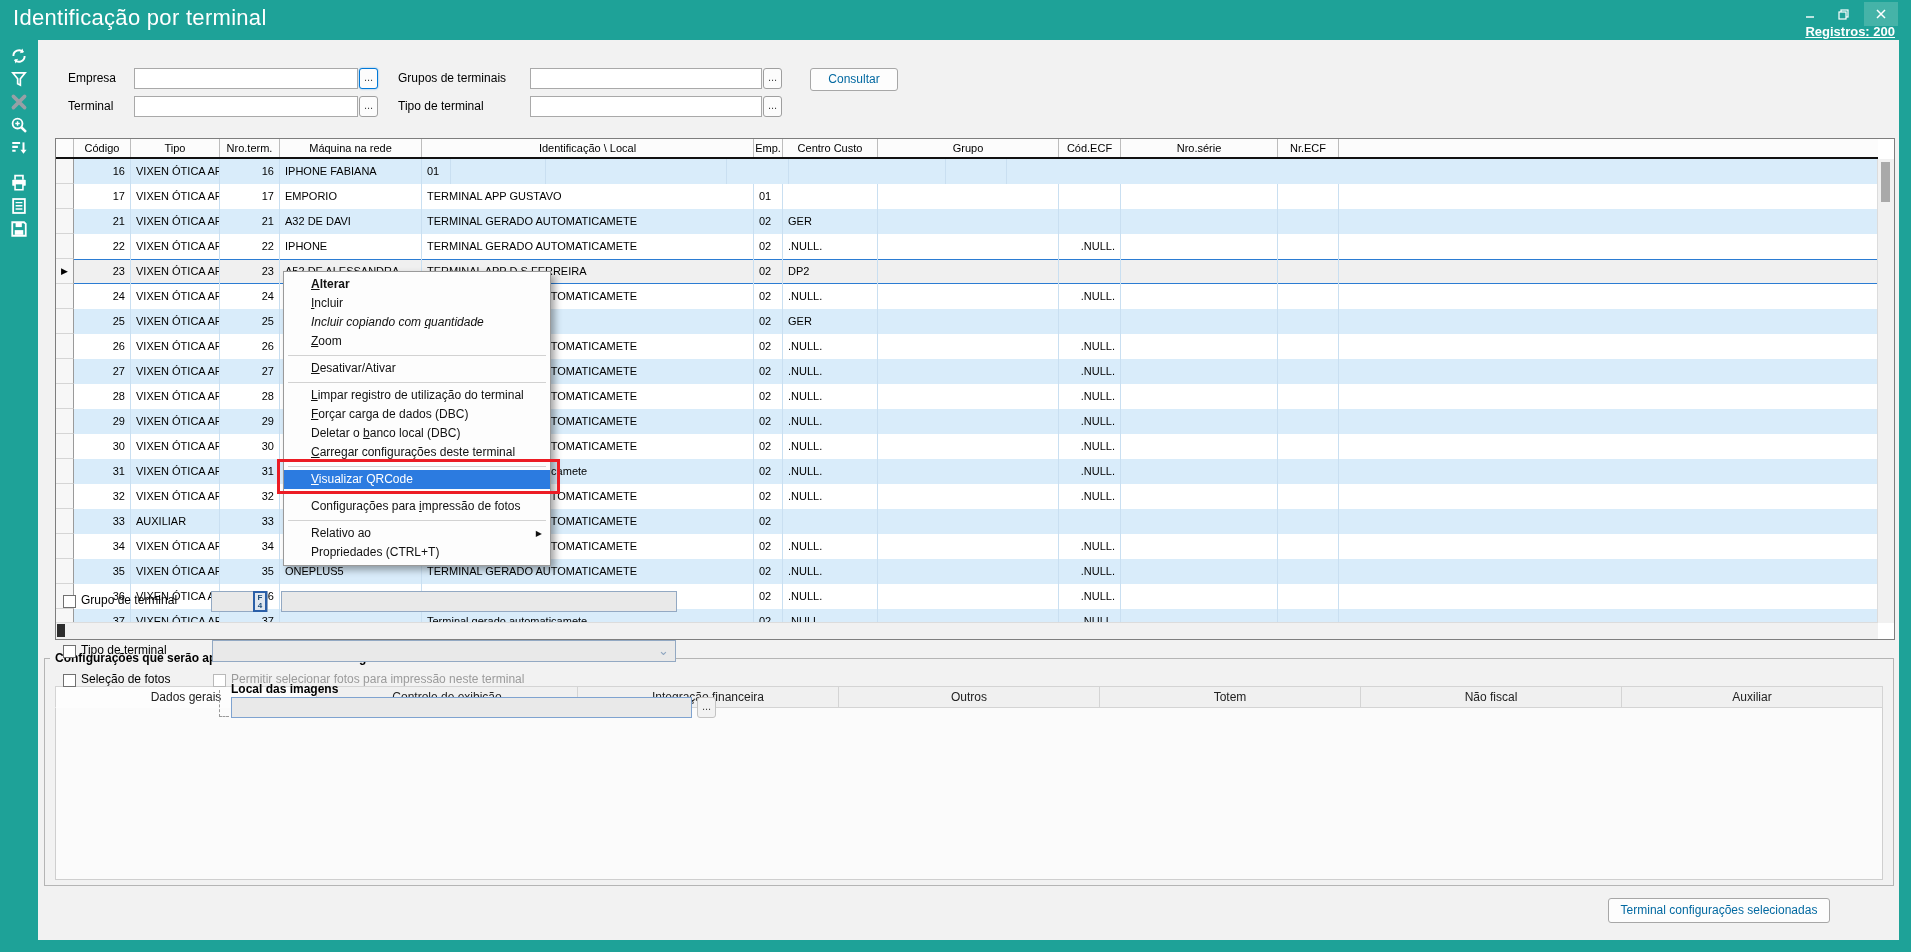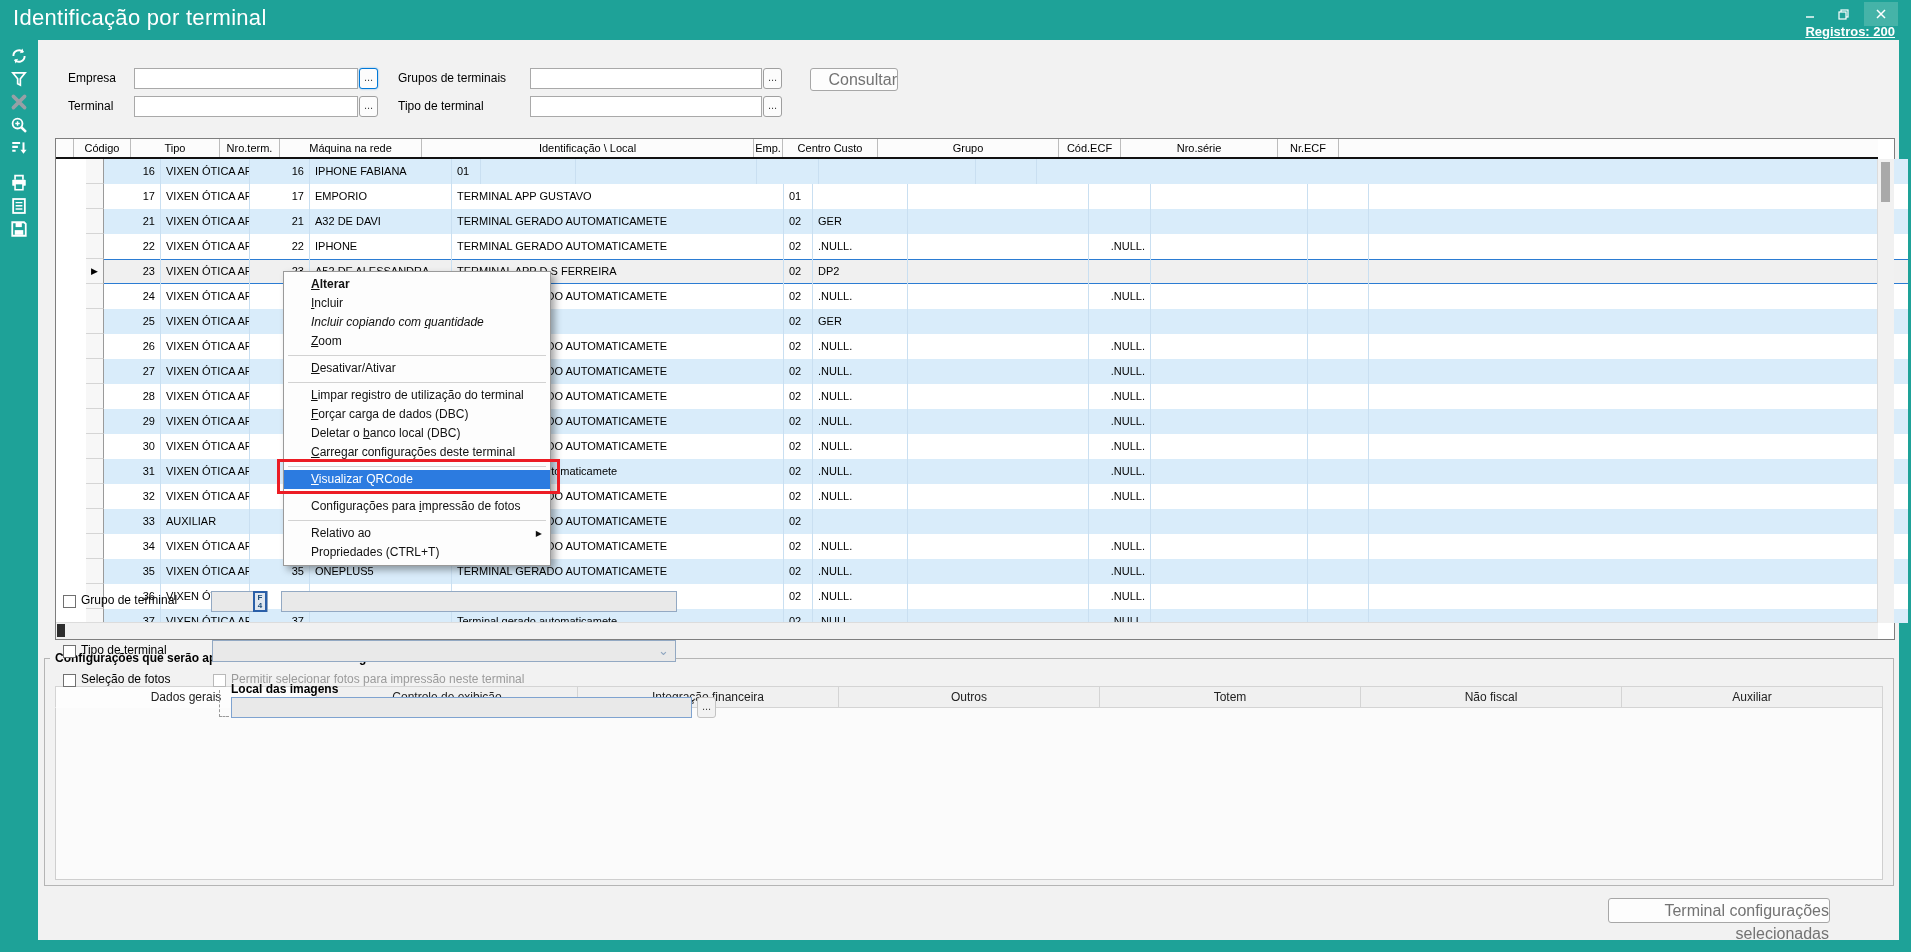--- a/index.html
+++ b/index.html
@@ -15,27 +15,27 @@
   .sidebar{position:absolute;left:0;top:40px;width:38px;height:912px;display:flex;flex-direction:column;align-items:center;padding-top:5px;box-sizing:border-box;}
   .sbicon{width:22px;height:22px;margin-bottom:1px;display:flex;align-items:center;justify-content:center;}
   .sbicon svg{width:18px;height:18px;}
   .sbgap{height:12px;}
   
   .content{position:absolute;left:38px;top:40px;width:1861px;height:900px;background:#f2f2f2;}
   label,.lbl{font-size:12px;color:#000;}
   .tinput{position:absolute;background:#fff;border:1px solid #a9a9a9;box-sizing:border-box;font-family:"Liberation Sans",sans-serif;font-size:12px;padding:0 4px;}
   .dots{position:absolute;width:19px;height:21px;background:#fcfcfc;border:1px solid #9f9f9f;border-radius:3px;box-sizing:border-box;font-size:11px;color:#444;text-align:center;line-height:17px;cursor:default;}
   .dots.focus{border:1px solid #0078d7;box-shadow:0 0 2px #66aee6;}
-  .btn{position:absolute;background:#fdfdfd;border:1px solid #a7a7a7;border-radius:3px;box-sizing:border-box;font-size:16px;color:#737373;text-align:right;cursor:default;}
+  .btn{position:absolute;background:#fdfdfd;border:1px solid #a7a7a7;border-radius:3px;box-sizing:border-box;font-size:12px;color:#0369a1;text-align:center;cursor:default;}
   
   .grid{position:absolute;left:17px;top:98px;width:1840px;height:502px;background:#fff;border:1px solid #7e7e7e;box-sizing:border-box;}
   .ghead{display:flex;height:18px;border-bottom:2px solid #111;background:#fcfcfc;width:1822px;}
   .ghead .hcell{border-right:1px solid #bdbdbd;font-size:11px;color:#000;text-align:center;line-height:18px;box-sizing:border-box;overflow:hidden;white-space:nowrap;flex:0 0 auto;}
   .ghead .hfill{flex:1 1 auto;border-right:none;}
-  .grows{position:absolute;left:0;top:20px;width:1822px;height:464px;overflow:hidden;margin-left:30px;}
+  .grows{position:absolute;left:0;top:20px;width:1822px;height:464px;overflow:hidden;}
   .grow{display:flex;height:25px;background:#fff;}
   .gcell{flex:0 0 auto;font-size:11px;line-height:25px;color:#000;white-space:nowrap;overflow:hidden;box-sizing:border-box;border-right:1px solid #c9dff1;padding:0 5px;}
   .gcell.r{text-align:right;}
   .gcell.ind{padding:0;border-right:1px solid #9a9a9a;border-bottom:1px solid #d5d5d5;background:#f7f7f7;text-align:center;line-height:24px;font-size:9px;color:#000;}
   .grow.stripe .gcell:not(.ind){background:#d9ecfa;}
   .grow .gfill{flex:1 1 auto;border-right:none;}
   .grow.sel{background:#f0f0f0;box-shadow:inset 0 1px 0 #2b7cd3, inset 0 -1px 0 #2b7cd3;}
   .grow.sel .gcell:not(.ind){background:transparent;}
   .vscroll{position:absolute;right:0;top:20px;width:16px;height:464px;background:#f1f1f1;border-left:1px solid #dcdcdc;}
   .vthumb{position:absolute;left:3px;top:3px;width:9px;height:40px;background:#a9a9a9;}

